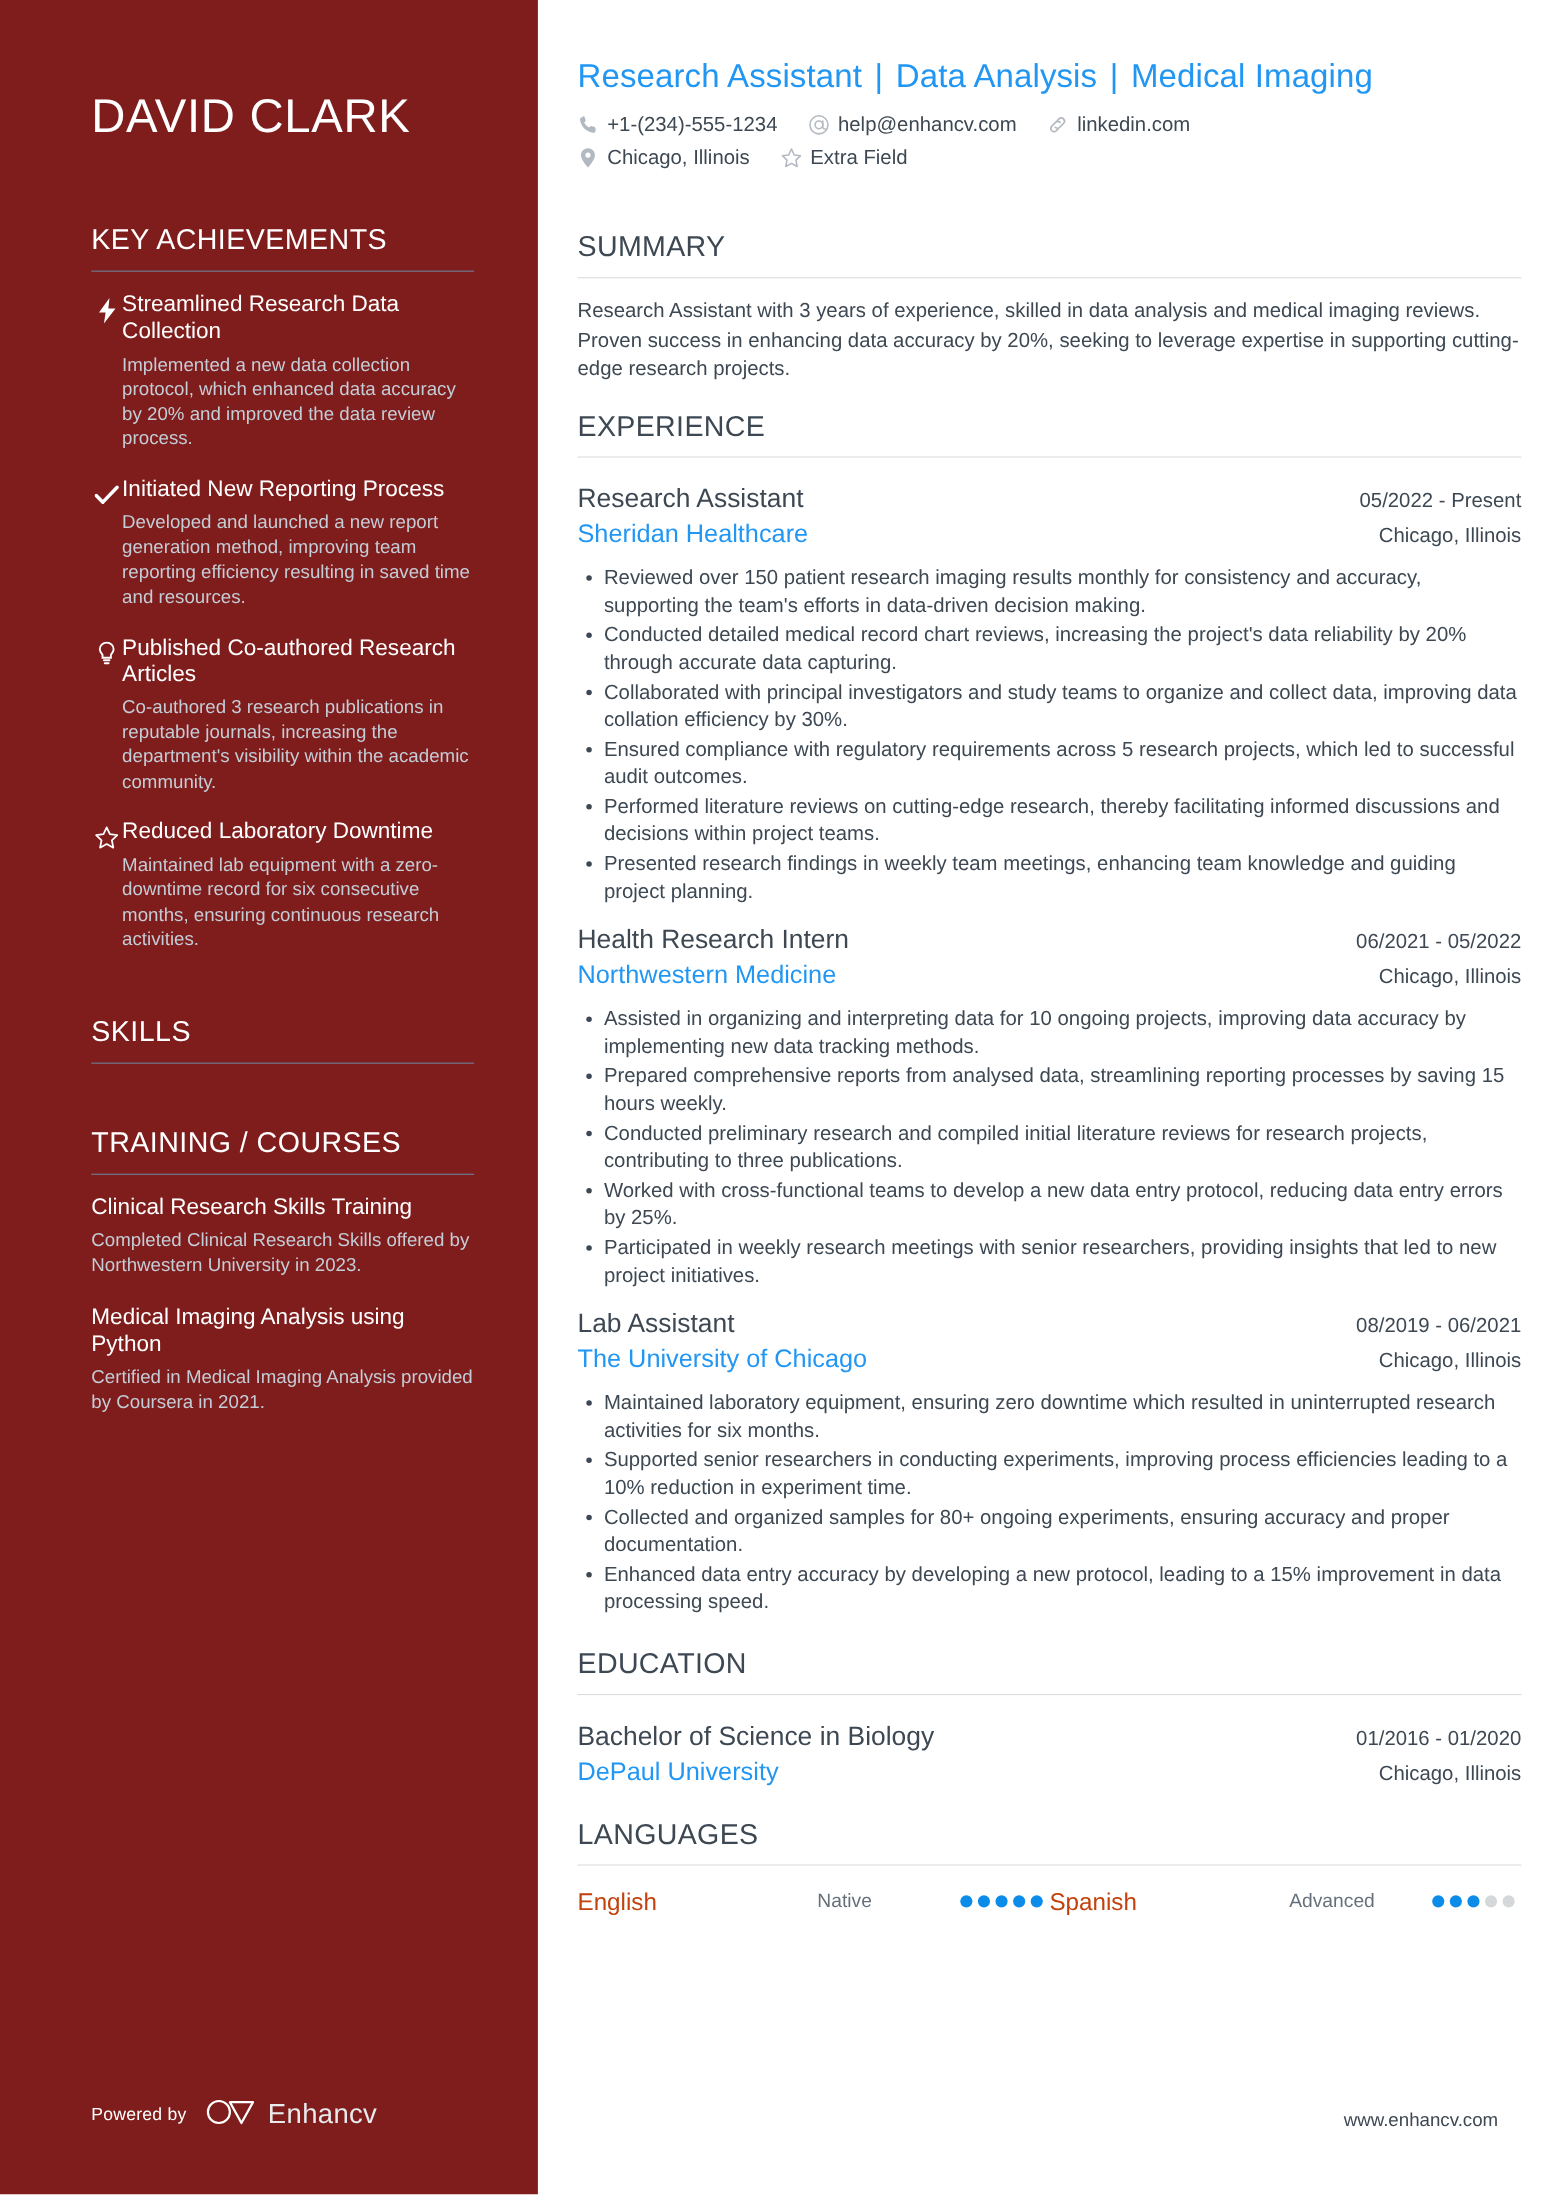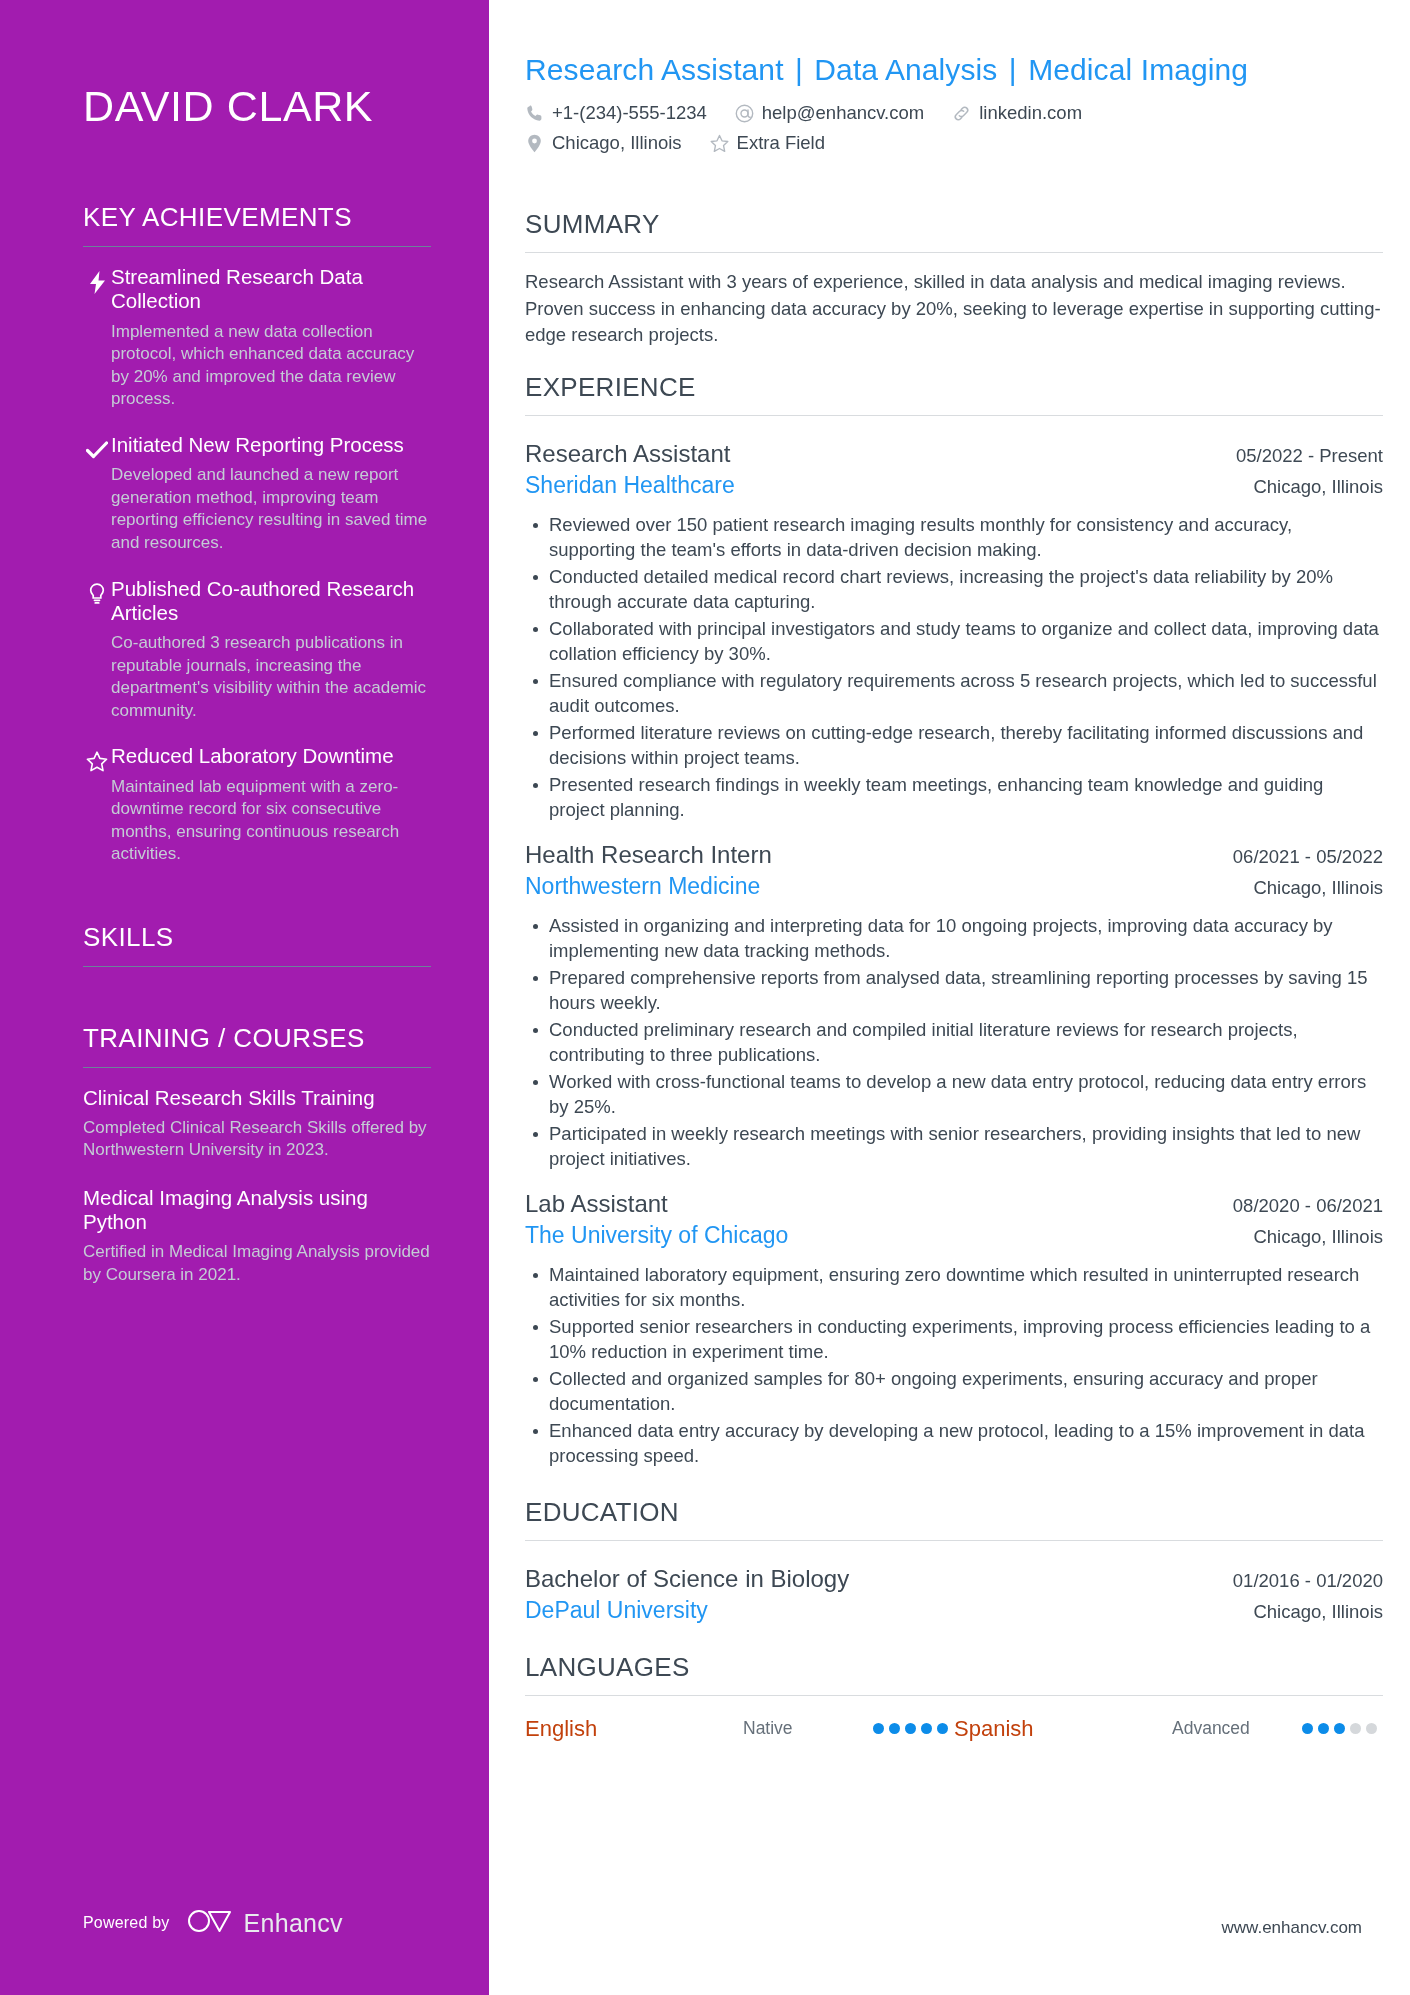--- a/index.html
+++ b/index.html
@@ -14,21 +14,21 @@
     position: relative;
     width: 1410px;
     height: 1995px;
     display: flex;
     background: #ffffff;
   }
 
   
   .sidebar {
     width: 489px;
-    background: #a21caf;
+    background: #7f1d1d;
     color: #ffffff;
     padding: 0 0 0 0;
     position: relative;
     flex: 0 0 489px;
   }
   .sidebar-inner { padding: 60px 58px 0 83px; }
 
   .cand-name {
     font-size: 43px;
     letter-spacing: 0.6px;
@@ -472,21 +472,21 @@
               <li>Assisted in organizing and interpreting data for 10 ongoing projects, improving data accuracy by implementing new data tracking methods.</li>
               <li>Prepared comprehensive reports from analysed data, streamlining reporting processes by saving 15 hours weekly.</li>
               <li>Conducted preliminary research and compiled initial literature reviews for research projects, contributing to three publications.</li>
               <li>Worked with cross-functional teams to develop a new data entry protocol, reducing data entry errors by 25%.</li>
               <li>Participated in weekly research meetings with senior researchers, providing insights that led to new project initiatives.</li>
             </ul>
           </div>
           <div class="entry">
             <div class="entry-line">
               <div class="entry-title">Lab Assistant</div>
-              <div class="entry-date">08/2020 - 06/2021</div>
+              <div class="entry-date">08/2019 - 06/2021</div>
             </div>
             <div class="entry-line sub">
               <a class="entry-org" style="text-decoration: none;">The University of Chicago</a>
               <div class="entry-loc">Chicago, Illinois</div>
             </div>
             <ul class="bullets">
               <li>Maintained laboratory equipment, ensuring zero downtime which resulted in uninterrupted research activities for six months.</li>
               <li>Supported senior researchers in conducting experiments, improving process efficiencies leading to a 10% reduction in experiment time.</li>
               <li>Collected and organized samples for 80+ ongoing experiments, ensuring accuracy and proper documentation.</li>
               <li>Enhanced data entry accuracy by developing a new protocol, leading to a 15% improvement in data processing speed.</li>

